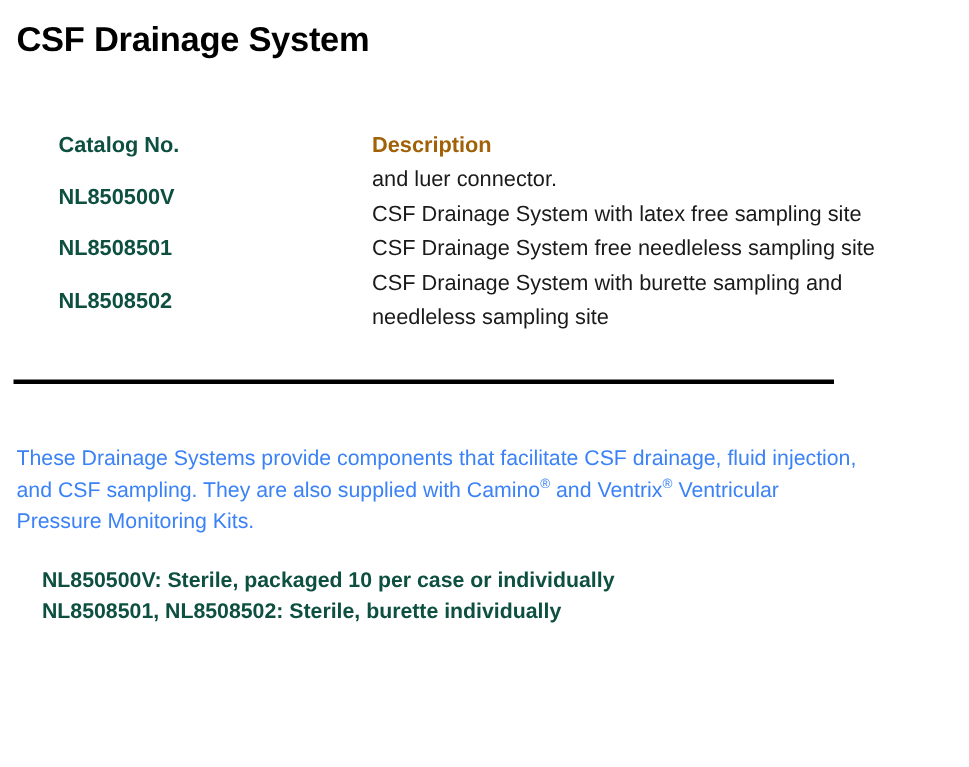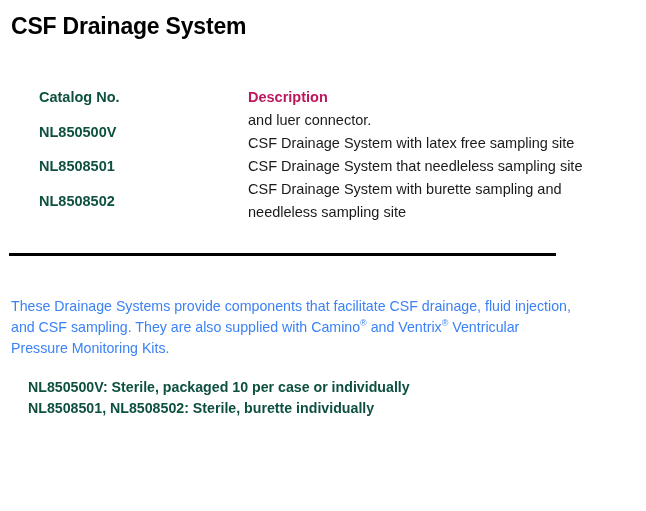--- a/index.html
+++ b/index.html
@@ -59,21 +59,21 @@
     line-height: 23px;
   }
   .cat-col-desc {
     flex: 1 1 auto;
     font-size: 14.5px;
     color: #1a1a1a;
     line-height: 23px;
   }
   .cat-head .cat-col-desc {
     font-weight: bold;
-    color: #be185d;
+    color: #a16207;
   }
 
   
   .divider {
     position: absolute;
     left: 9px;
     top: 253px;
     width: 547px;
     height: 3px;
     background: #000000;
@@ -129,21 +129,21 @@
       <div class="cat-col-no">NL850500V</div>
       <div class="cat-col-desc">
         <div>and luer connector.</div>
         <div>CSF Drainage System with latex free sampling site</div>
       </div>
     </div>
 
     <div class="cat-row">
       <div class="cat-col-no">NL8508501</div>
       <div class="cat-col-desc">
-        <div>CSF Drainage System that needleless sampling site</div>
+        <div>CSF Drainage System free needleless sampling site</div>
       </div>
     </div>
 
     <div class="cat-row">
       <div class="cat-col-no">NL8508502</div>
       <div class="cat-col-desc">
         <div>CSF Drainage System with burette sampling and</div>
         <div>needleless sampling site</div>
       </div>
     </div>

